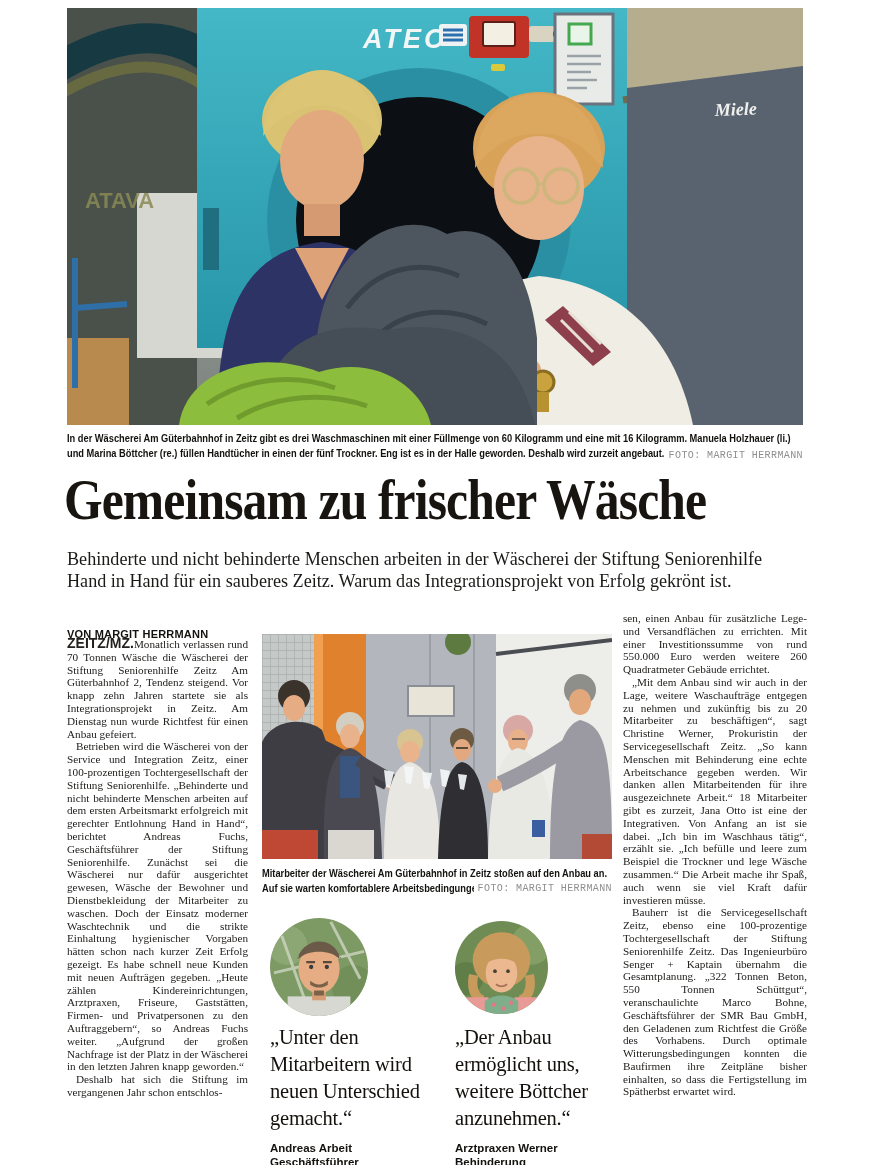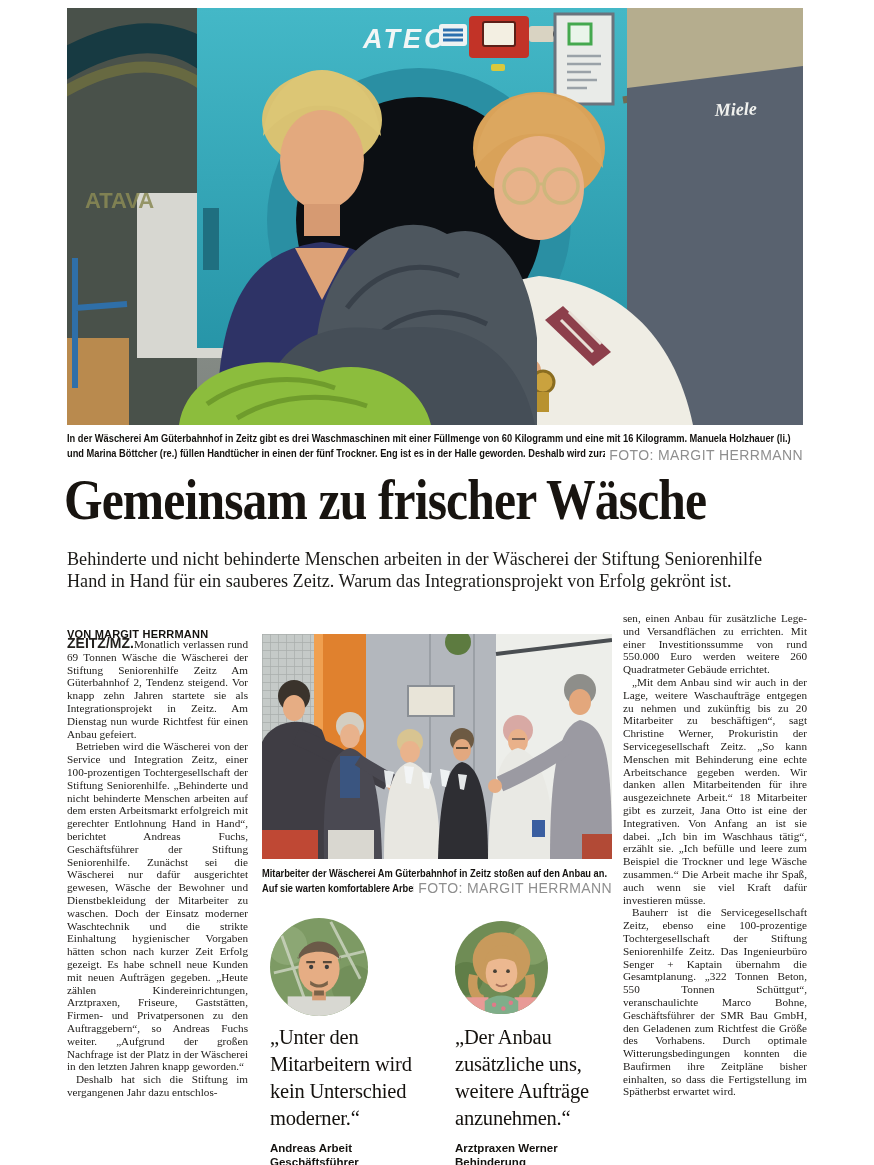--- a/index.html
+++ b/index.html
@@ -12,22 +12,22 @@
   figure{margin:0;}
   svg{display:block;}
 
   
   .top-photo{left:67px;top:8px;width:736px;height:417px;overflow:hidden;background:#8f9b99;}
 
   
   .caption{font-family:"Liberation Sans",sans-serif;font-weight:700;
            font-size:10.8px;line-height:15px;color:#14120f;position:absolute;}
   .cap-scale{display:block;transform:scaleX(0.86);transform-origin:0 0;width:116%;}
-  .credit{font-family:Liberation Sans, sans-serif;font-weight:400;
-          font-size:14px;letter-spacing:.4px;color:#8f8f8f;}
+  .credit{font-family:Liberation Mono, monospace;font-weight:400;
+          font-size:10px;letter-spacing:.4px;color:#8f8f8f;}
   .cap-credit{position:absolute;right:0;bottom:2px;background:#fff;padding-left:4px;}
   .top-caption{left:67px;top:431px;width:736px;height:34px;}
   .mid-caption{left:0;top:232px;width:350px;height:32px;}
 
   
   .headline{left:64px;top:470px;margin:0;color:#181410;
             font-size:58px;font-weight:700;letter-spacing:-1px;line-height:60px;
             white-space:nowrap;transform:scaleX(0.855);transform-origin:0 0;}
   .standfirst{left:67px;top:548px;width:792px;margin:0;color:#1b1a17;
               font-size:19.5px;line-height:21.5px;
@@ -151,23 +151,23 @@
   <div class="caption top-caption">
     <span class="cap-scale">In der Wäscherei Am Güterbahnhof in Zeitz gibt es drei Waschmaschinen mit einer Füllmenge von 60 Kilogramm und eine mit 16 Kilogramm. Manuela Holzhauer (li.) und Marina Böttcher (re.) füllen Handtücher in einen der fünf Trockner. Eng ist es in der Halle geworden. Deshalb wird zurzeit angebaut.</span>
     <span class="credit cap-credit">FOTO: MARGIT HERRMANN</span>
   </div>
 
   <h1 class="abs headline">Gemeinsam zu frischer Wäsche</h1>
   <p class="abs standfirst">Behinderte und nicht behinderte Menschen arbeiten in der Wäscherei der Stiftung Seniorenhilfe Hand in Hand für ein sauberes Zeitz. Warum das Integrationsprojekt von Erfolg gekrönt ist.</p>
   <div class="abs byline">VON MARGIT HERRMANN</div>
 
   <div class="abs col col-left">
-    <p><span class="lead">ZEITZ/MZ.</span><span>Monatlich verlassen rund 69 Tonnen Wäsche die Wäscherei der Stiftung Seniorenhilfe Zeitz Am Güterbahnhof 2, Tendenz steigend. Vor knapp zehn Jahren startete sie als Integrationsprojekt in Zeitz. Am Dienstag nun wurde Richtfest für einen Anbau gefeiert.</span></p>
+    <p><span class="lead">ZEITZ/MZ.</span><span>Monatlich verlassen rund 70 Tonnen Wäsche die Wäscherei der Stiftung Seniorenhilfe Zeitz Am Güterbahnhof 2, Tendenz steigend. Vor knapp zehn Jahren startete sie als Integrationsprojekt in Zeitz. Am Dienstag nun wurde Richtfest für einen Anbau gefeiert.</span></p>
     <p class="indent">Betrieben wird die Wäscherei von der Service und Integration Zeitz, einer 100-prozentigen Tochtergesellschaft der Stiftung Seniorenhilfe. „Behinderte und nicht behinderte Menschen arbeiten auf dem ersten Arbeitsmarkt erfolgreich mit gerechter Entlohnung Hand in Hand“, berichtet Andreas Fuchs, Geschäftsführer der Stiftung Seniorenhilfe. Zunächst sei die Wäscherei nur dafür ausgerichtet gewesen, Wäsche der Bewohner und Dienstbekleidung der Mitarbeiter zu waschen. Doch der Einsatz moderner Waschtechnik und die strikte Einhaltung hygienischer Vorgaben hätten schon nach kurzer Zeit Erfolg gezeigt. Es habe schnell neue Kunden mit neuen Aufträgen gegeben. „Heute zählen Kindereinrichtungen, Arztpraxen, Friseure, Gaststätten, Firmen- und Privatpersonen zu den Auftraggebern“, so Andreas Fuchs weiter. „Aufgrund der großen Nachfrage ist der Platz in der Wäscherei in den letzten Jahren knapp geworden.“</p>
-    <p class="indent">Deshalb hat sich die Stiftung im vergangenen Jahr dazu entschlos-</p>
+    <p class="indent">Deshalb hat sich die Stiftung im vergangenen Jahr schon entschlos-</p>
   </div>
 
   <div class="abs mid">
 
     <figure class="mid-photo">
       <svg viewBox="0 0 350 225" width="350" height="225" preserveAspectRatio="none">
         <defs>
           <pattern id="grid" width="8" height="8" patternUnits="userSpaceOnUse">
             <rect width="8" height="8" fill="#c5cac8"></rect>
             <path d="M0,0 H8 M0,0 V8" stroke="#a9aeac" stroke-width="1.4"></path>
@@ -272,30 +272,30 @@
         <rect x="8" y="82" width="28" height="18" fill="#e89a96"></rect>
         <rect x="64" y="82" width="30" height="18" fill="#e89a96"></rect>
         <path d="M32,86 C42,78 58,78 68,86 L68,100 L32,100 Z" fill="#7fae8a"></path>
         <circle cx="42" cy="90" r="2.4" fill="#e07a88"></circle>
           <circle cx="52" cy="94" r="2.4" fill="#e07a88"></circle>
           <circle cx="60" cy="88" r="2.4" fill="#e07a88"></circle>
       </svg>
     </div>
 
     <div class="quote-block quote-1">
-      <p class="quote">„Unter den Mitarbeitern wird kein Unterschied moderner.“</p>
+      <p class="quote">„Unter den Mitarbeitern wird neuen Unterschied gemacht.“</p>
       <div class="qattr">
         <span>Andreas Arbeit</span><br>
         <span>Geschäftsführer</span>
         <span class="credit qcredit">FOTO: MARGIT HERRMANN</span>
       </div>
     </div>
 
     <div class="quote-block quote-2">
-      <p class="quote">„Der Anbau zusätzliche uns, weitere Aufträge anzunehmen.“</p>
+      <p class="quote">„Der Anbau ermöglicht uns, weitere Böttcher anzunehmen.“</p>
       <div class="qattr">
         <span>Arztpraxen Werner</span><br>
         <span>Behinderung</span>
         <span class="credit qcredit">FOTO: MARGIT HERRMANN</span>
       </div>
     </div>
   </div>
 
   <div class="abs col col-right">
     <p>sen, einen Anbau für zusätzliche Lege- und Versandflächen zu errichten. Mit einer Investitionssumme von rund 550.000 Euro werden weitere 260 Quadratmeter Gebäude errichtet.</p>

